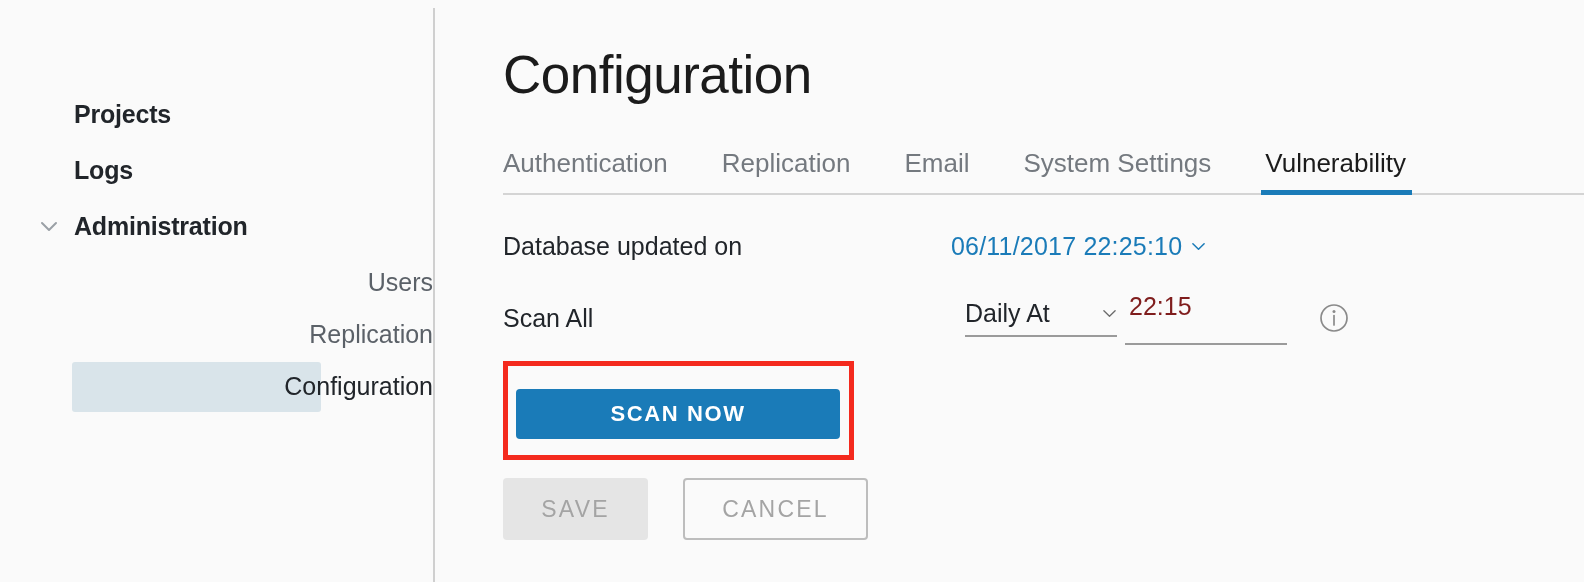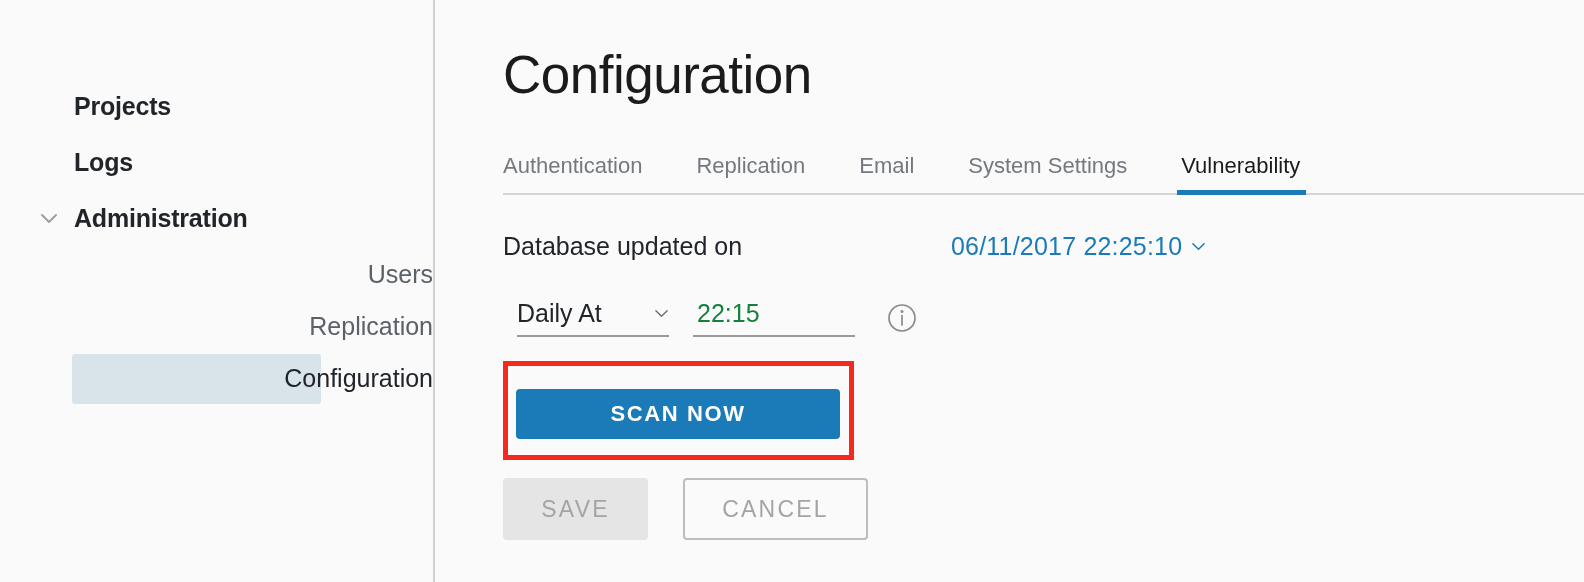--- a/index.html
+++ b/index.html
@@ -24,20 +24,21 @@
 
   
   .sidebar {
     width: 435px;
     flex: 0 0 435px;
     background: #fafafa;
     border-right: 2px solid #cfcfcf;
     box-sizing: border-box;
     padding-top: 86px;
     position: relative;
+    margin-top: 8px;
   }
 
   .nav-item {
     position: relative;
     display: flex;
     align-items: center;
     height: 40px;
     margin-bottom: 16px;
     padding-left: 74px;
     box-sizing: border-box;
@@ -105,21 +106,21 @@
   .tabs {
     margin-top: 36px;
     display: flex;
     align-items: flex-end;
     position: relative;
     height: 56px;
     border-bottom: 2px solid #d4d4d4;
     width: 1082px;
   }
   .tab {
-    font-size: 22px;
+    font-size: 26px;
     color: #74797f;
     padding: 0 0 14px 0;
     margin-right: 54px;
     position: relative;
     white-space: nowrap;
   }
   .tab:last-child { margin-right: 0; }
   .tab.active {
     color: #1b1b1b;
   }
@@ -170,24 +171,24 @@
     align-items: center;
     justify-content: space-between;
     font-size: 25px;
     color: #21252a;
     margin-left: 14px;
   }
   .field-input {
     width: 162px;
     flex: 0 0 162px;
     border-bottom: 2px solid #9a9a9a;
-    padding-bottom: 7px;
-    font-size: 25px;
-    color: #15803d;
-    margin-left: 24px;
+    padding-bottom: 22px;
+    font-size: 25px;
+    color: #7f1d1d;
+    margin-left: 8px;
     padding-left: 4px;
     box-sizing: border-box;
   }
   .info-icon {
     margin-left: 32px;
     width: 30px;
     height: 30px;
     display: block;
   }
 
@@ -319,20 +320,21 @@
       <div class="row-label">Database updated on</div>
       <div class="db-date">
         <span>06/11/2017 22:25:10</span>
         <svg class="caret" viewBox="0 0 16 16">
           <path d="M2 5 L8 11 L14 5" fill="none" stroke="#1a7bb8" stroke-width="1.6" stroke-linecap="round" stroke-linejoin="round"></path>
         </svg>
       </div>
     </div>
 
     <div class="form-row">
+      <div class="row-label">Scan All</div>
 
       <div class="field-select">
         <span>Daily At</span>
         <svg class="caret" viewBox="0 0 16 16">
           <path d="M2 5 L8 11 L14 5" fill="none" stroke="#6b6b6b" stroke-width="1.4" stroke-linecap="round" stroke-linejoin="round"></path>
         </svg>
       </div>
 
       <div class="field-input">
         <span>22:15</span>

